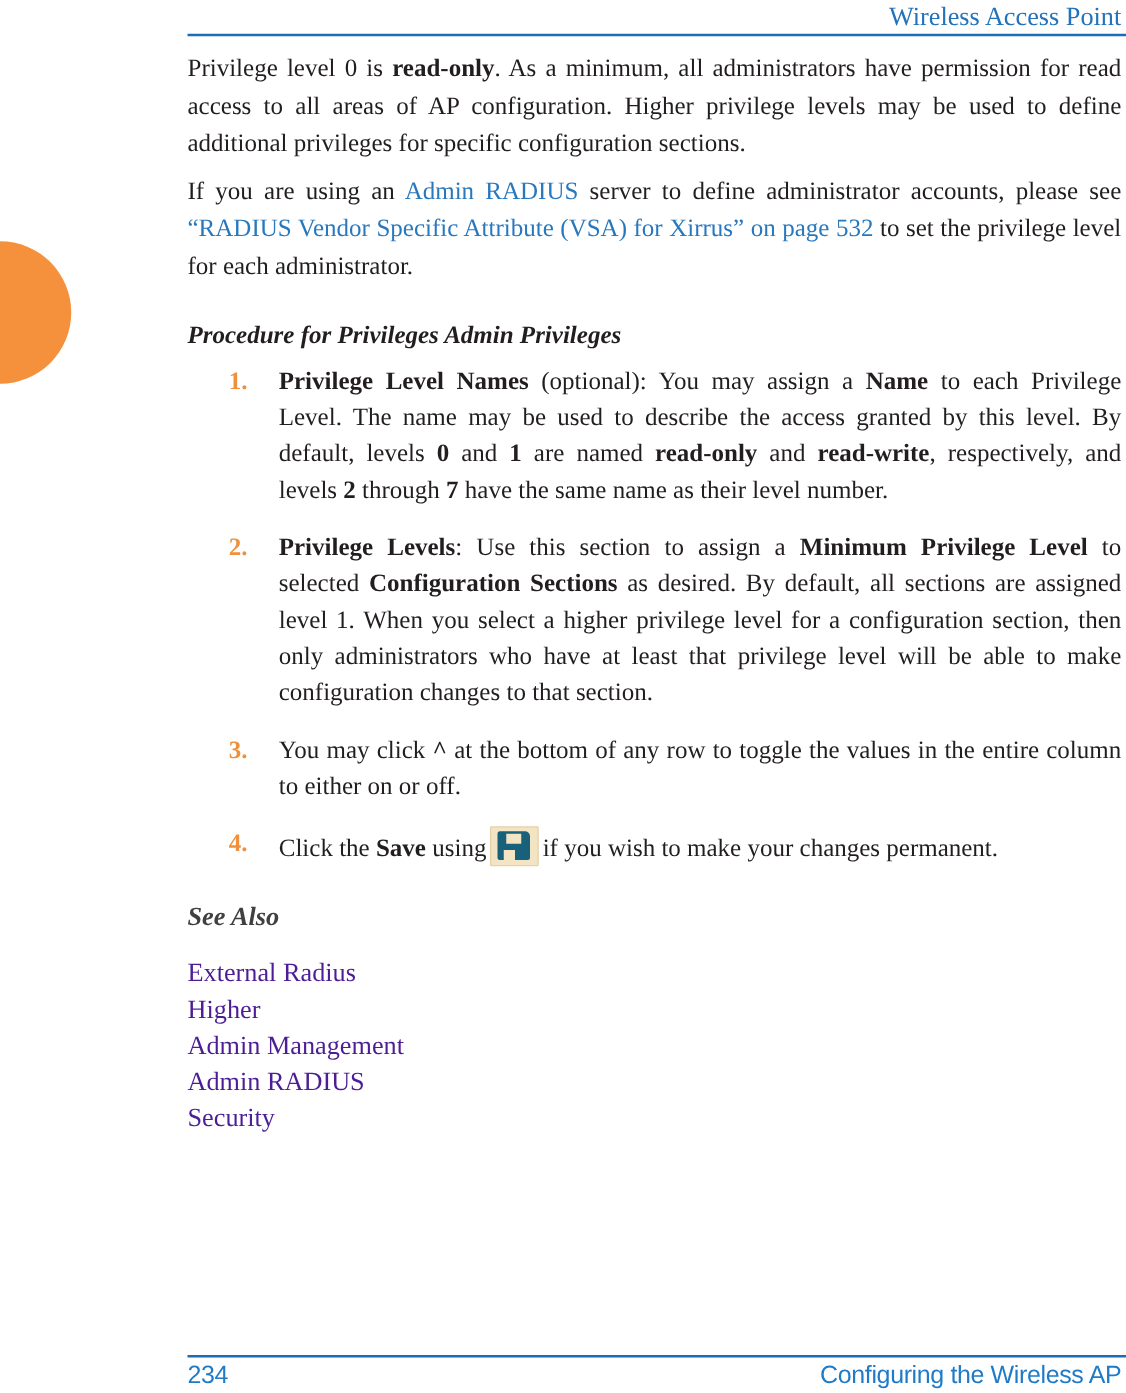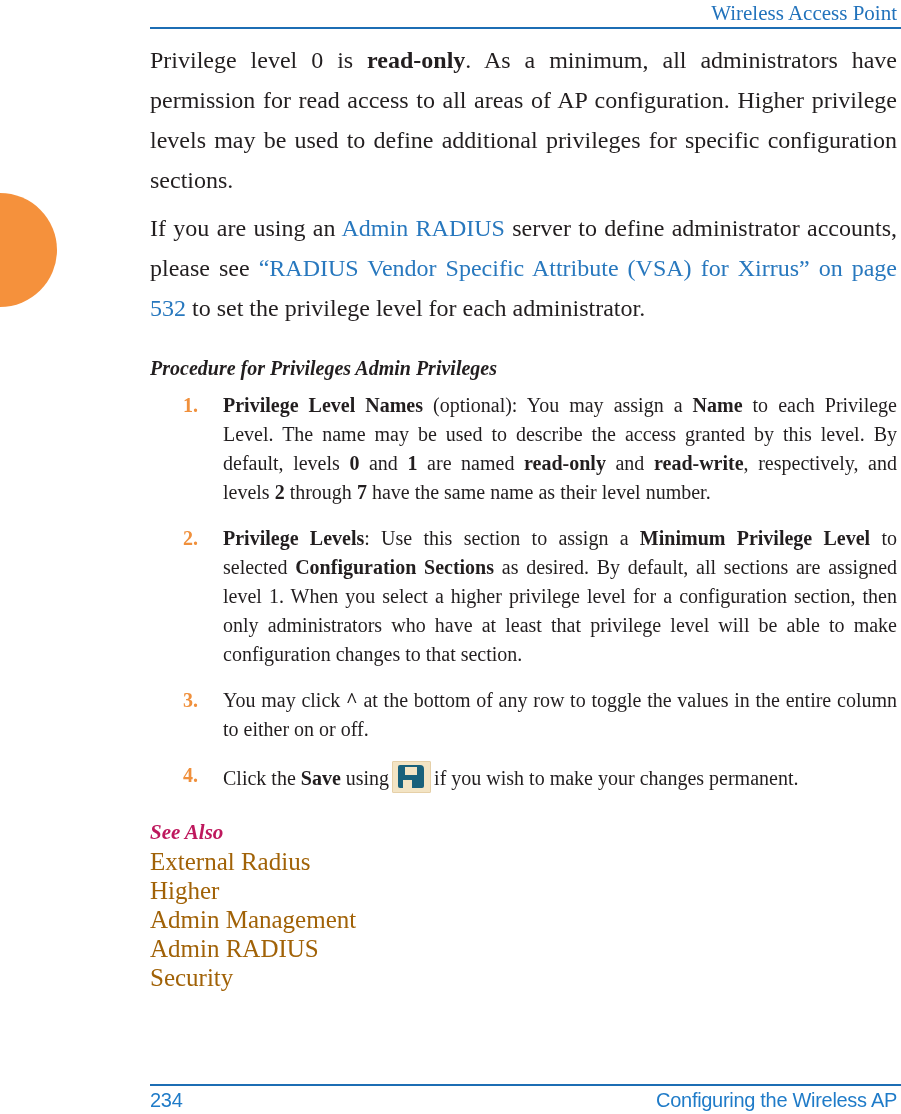--- a/index.html
+++ b/index.html
@@ -28,44 +28,44 @@
     font-size:20px; color:#1F7BC8; letter-spacing:-0.3px;text-align:center;
   }
   
   .side-tab {
     position:absolute; left:0; top:193px; width:57px; height:114px;
     background:#F5913C; border-radius:0 57px 57px 0;
   }
   
   .content { position:absolute; left:150px; top:40px; width:747px; }
   p.body-para {
-    margin:0 0 8px 0; font-size:24px; line-height:40px; text-align:justify;
+    margin:0 0 8px 0; font-size:20px; line-height:30px; text-align:justify;
   }
   .b { font-weight:bold; }
   .link { color:#2878BE; cursor:pointer; }
   .proc-heading {
     margin:26px 0 8px 0; font-size:20px; line-height:29px;
     font-weight:bold; font-style:italic; color:#221E1F;
   }
   ol.proc-list { list-style:none; margin:0; padding:0; }
   ol.proc-list li {
     position:relative; padding-left:73px; margin:0 0 17px 0;
     font-size:20px; line-height:29px; text-align:justify;
   }
   ol.proc-list .num {
     position:absolute; left:33px; top:0; color:#F0903C; font-weight:bold;
     text-align:left;
   }
   .see-also-heading {
-    margin:24px 0 0 0; font-size:21px; line-height:30px;
-    font-weight:bold; font-style:italic; color:#be185d;
+    margin:24px 0 16px 0; font-size:21px; line-height:30px;
+    font-weight:bold; font-style:italic; color:#404040;
   }
   .see-also-links { margin:0; }
   .see-link {
-    display:block; font-size:25px; line-height:29px; color:#a16207;
+    display:block; font-size:21px; line-height:29px; color:#4c1d95;
     text-decoration:none; cursor:pointer;
   }
   
   .save-btn {
     display:inline-block; position:relative; width:37px; height:30px;
     background:#F3E4C4; border:1px solid #E6D0A8; border-radius:1px;
     vertical-align:-8px; margin:0 3px;
   }
   .fd {
     position:absolute; left:5px; top:3px; width:26px; height:23px;

